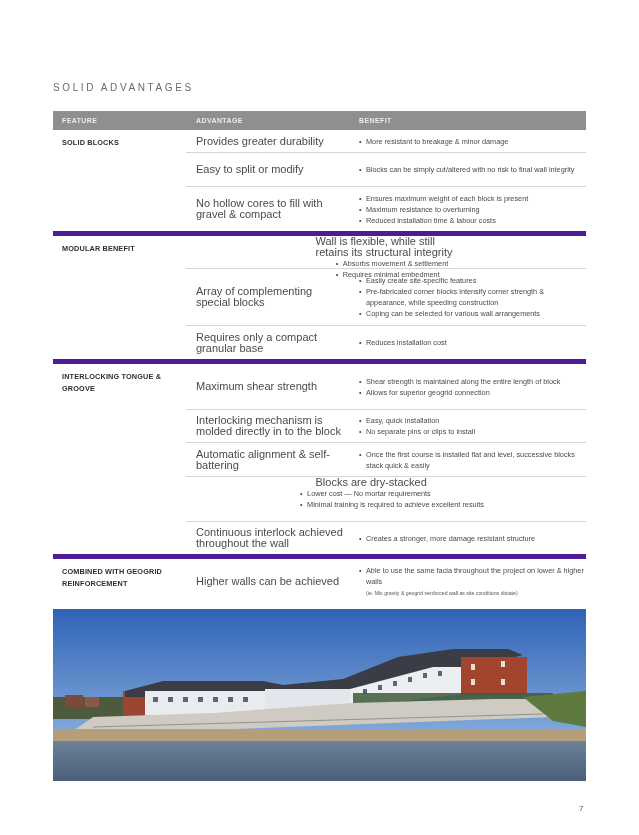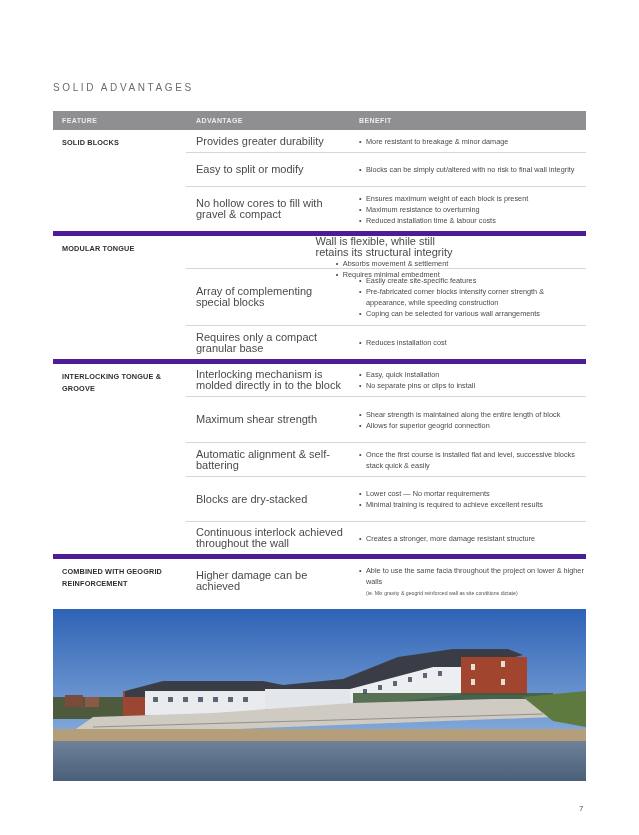--- a/index.html
+++ b/index.html
@@ -94,21 +94,21 @@
               <ul>
                 <li>Ensures maximum weight of each block is present</li>
                 <li>Maximum resistance to overturning</li>
                 <li>Reduced installation time &amp; labour costs</li>
               </ul>
             </div>
           </div>
         </div>
       </div>
       <div class="group">
-        <div class="feature">MODULAR TONGUE</div>
+        <div class="feature">MODULAR BENEFIT</div>
         <div class="rows">
           <div class="row" style="height: 32px; flex-direction: column;">
             <div class="adv">Wall is flexible, while still retains its structural integrity</div>
             <div class="ben">
               <ul>
                 <li>Absorbs movement &amp; settlement</li>
                 <li>Requires minimal embedment</li>
               </ul>
             </div>
           </div>
@@ -128,47 +128,47 @@
               <ul>
                 <li>Reduces installation cost</li>
               </ul>
             </div>
           </div>
         </div>
       </div>
       <div class="group">
         <div class="feature">INTERLOCKING TONGUE &amp; GROOVE</div>
         <div class="rows">
+          <div class="row" style="height: 45px;">
+            <div class="adv">Maximum shear strength</div>
+            <div class="ben">
+              <ul>
+                <li>Shear strength is maintained along the entire length of block</li>
+                <li>Allows for superior geogrid connection</li>
+              </ul>
+            </div>
+          </div>
           <div class="row" style="height: 32px;">
             <div class="adv">Interlocking mechanism is molded directly in to the block</div>
             <div class="ben">
               <ul>
                 <li>Easy, quick installation</li>
                 <li>No separate pins or clips to install</li>
               </ul>
             </div>
           </div>
-          <div class="row" style="height: 45px;">
-            <div class="adv">Maximum shear strength</div>
-            <div class="ben">
-              <ul>
-                <li>Shear strength is maintained along the entire length of block</li>
-                <li>Allows for superior geogrid connection</li>
-              </ul>
-            </div>
-          </div>
           <div class="row" style="height: 33px;">
             <div class="adv">Automatic alignment &amp; self-battering</div>
             <div class="ben">
               <ul>
                 <li>Once the first course is installed flat and level, successive blocks stack quick &amp; easily</li>
               </ul>
             </div>
           </div>
-          <div class="row" style="height: 44px;">
+          <div class="row" style="height: 44px; flex-direction: column;">
             <div class="adv">Blocks are dry-stacked</div>
             <div class="ben">
               <ul>
                 <li>Lower cost — No mortar requirements</li>
                 <li>Minimal training is required to achieve excellent results</li>
               </ul>
             </div>
           </div>
           <div class="row" style="height: 32px;">
             <div class="adv">Continuous interlock achieved throughout the wall</div>
@@ -177,21 +177,21 @@
                 <li>Creates a stronger, more damage resistant structure</li>
               </ul>
             </div>
           </div>
         </div>
       </div>
       <div class="group">
         <div class="feature">COMBINED WITH GEOGRID REINFORCEMENT</div>
         <div class="rows">
           <div class="row" style="height: 44px;">
-            <div class="adv">Higher damage can be achieved</div>
+            <div class="adv">Higher walls can be achieved</div>
             <div class="ben">
               <ul>
                 <li>Able to use the same facia throughout the project on lower &amp; higher walls</li>
               </ul>
               <div class="note">(ie. Mix gravity &amp; geogrid reinforced wall as site conditions dictate)</div>
             </div>
           </div>
         </div>
       </div>
     </div>

